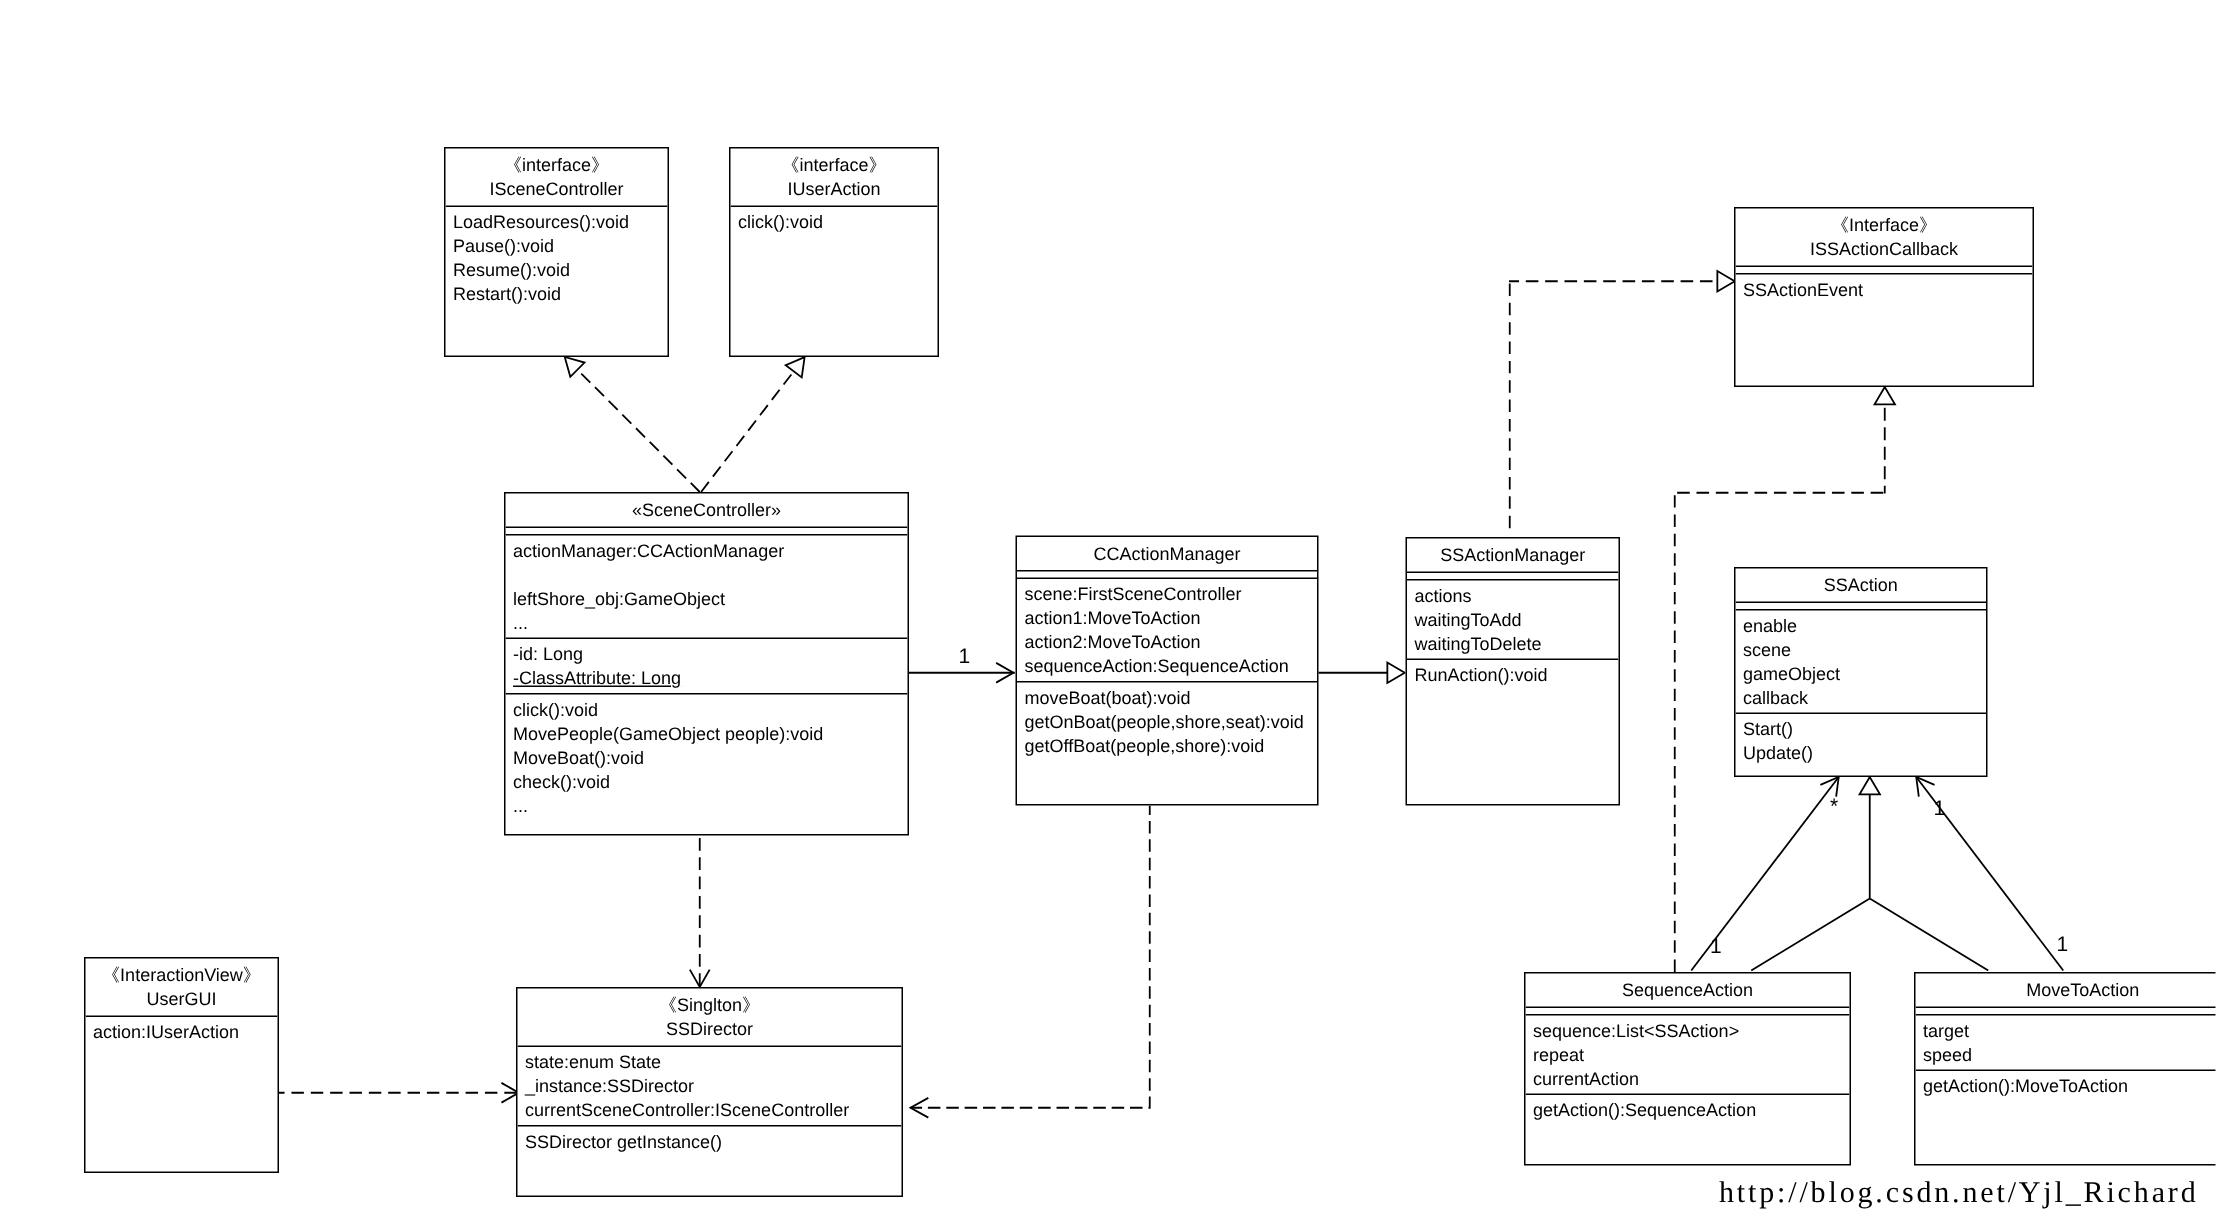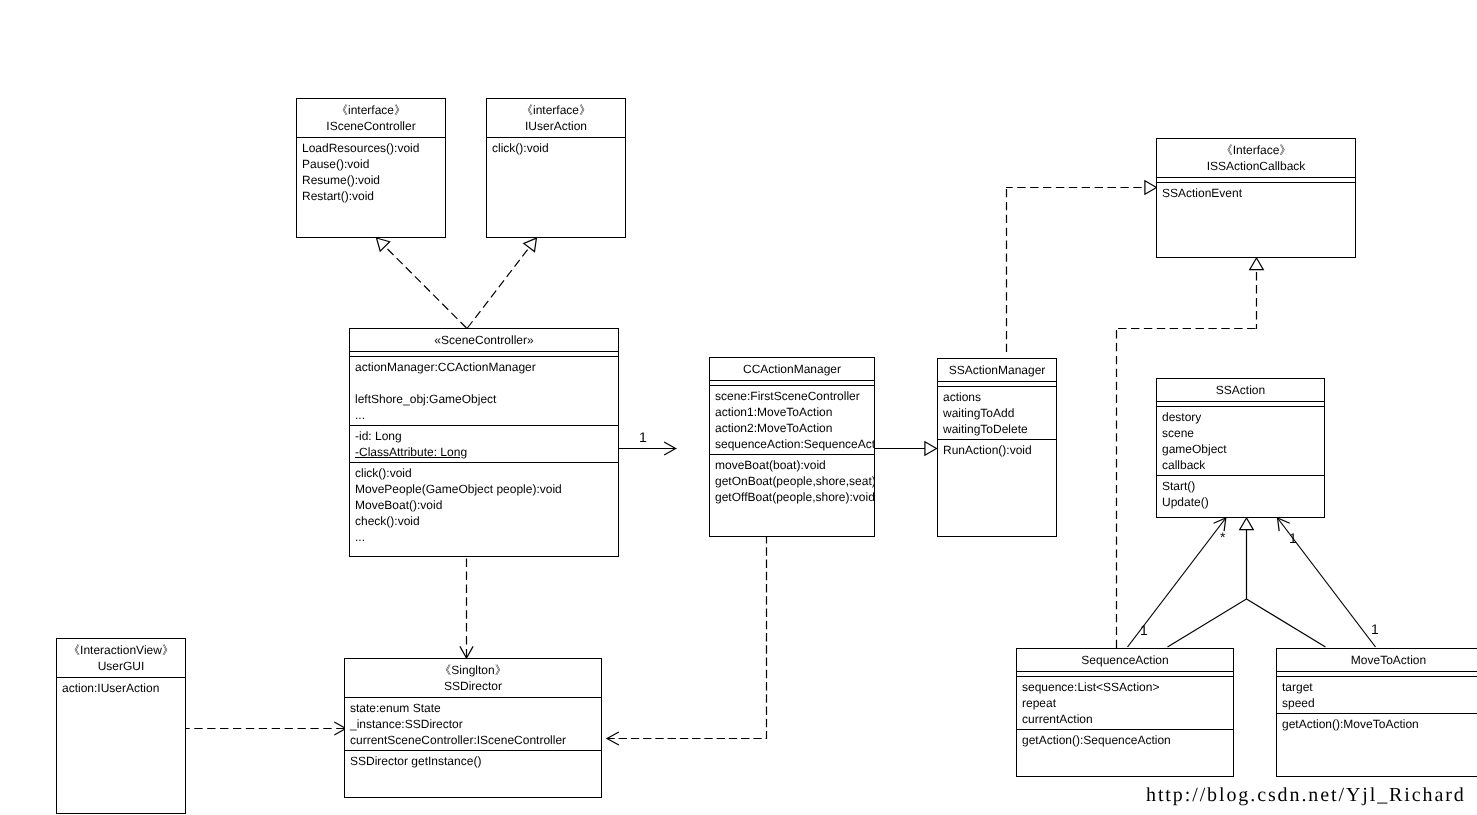--- a/index.html
+++ b/index.html
@@ -114,21 +114,21 @@
   <div class="hdr">
     <div>《interface》</div>
     <div>IUserAction</div>
   </div>
   <div class="rule"></div>
   <div class="sect">
     <div class="ln">click():void</div>
   </div>
 </div>
 
-<div class="uml" style="left:336px;top:328px;width:270px;height:229px;margin-left:13px;">
+<div class="uml" style="left:336px;top:328px;width:270px;height:229px;">
   <div class="hdr one">
     <div>«SceneController»</div>
   </div>
   <div class="rule2"></div>
   <div class="sect">
     <div class="ln">actionManager:CCActionManager</div>
     <div class="ln"></div>
     <div class="ln">leftShore_obj:GameObject</div>
     <div class="ln">...</div>
   </div>
@@ -140,40 +140,40 @@
   <div class="rule"></div>
   <div class="sect">
     <div class="ln">click():void</div>
     <div class="ln">MovePeople(GameObject people):void</div>
     <div class="ln">MoveBoat():void</div>
     <div class="ln">check():void</div>
     <div class="ln">...</div>
   </div>
 </div>
 
-<div class="uml" style="left:709px;top:357px;width:166px;height:180px;">
+<div class="uml" style="left:677px;top:357px;width:202px;height:180px;">
   <div class="hdr one">
     <div>CCActionManager</div>
   </div>
   <div class="rule2"></div>
   <div class="sect">
     <div class="ln">scene:FirstSceneController</div>
     <div class="ln">action1:MoveToAction</div>
     <div class="ln">action2:MoveToAction</div>
     <div class="ln">sequenceAction:SequenceAction</div>
   </div>
   <div class="rule"></div>
   <div class="sect">
     <div class="ln">moveBoat(boat):void</div>
     <div class="ln">getOnBoat(people,shore,seat):void</div>
     <div class="ln">getOffBoat(people,shore):void</div>
   </div>
 </div>
 
-<div class="uml" style="left:937px;top:358px;width:120px;height:179px;">
+<div class="uml" style="left:937px;top:358px;width:143px;height:179px;">
   <div class="hdr one">
     <div>SSActionManager</div>
   </div>
   <div class="rule2"></div>
   <div class="sect">
     <div class="ln">actions</div>
     <div class="ln">waitingToAdd</div>
     <div class="ln">waitingToDelete</div>
   </div>
   <div class="rule"></div>
@@ -192,33 +192,33 @@
     <div class="ln">SSActionEvent</div>
   </div>
 </div>
 
 <div class="uml" style="left:1156px;top:378px;width:169px;height:140px;">
   <div class="hdr one">
     <div>SSAction</div>
   </div>
   <div class="rule2"></div>
   <div class="sect">
-    <div class="ln">destory</div>
+    <div class="ln">enable</div>
     <div class="ln">scene</div>
     <div class="ln">gameObject</div>
     <div class="ln">callback</div>
   </div>
   <div class="rule"></div>
   <div class="sect">
     <div class="ln">Start()</div>
     <div class="ln">Update()</div>
   </div>
 </div>
 
-<div class="uml" style="left:56px;top:638px;width:130px;height:176px;">
+<div class="uml" style="left:56px;top:638px;width:130px;height:144px;">
   <div class="hdr">
     <div>《InteractionView》</div>
     <div>UserGUI</div>
   </div>
   <div class="rule"></div>
   <div class="sect">
     <div class="ln">action:IUserAction</div>
   </div>
 </div>
 

